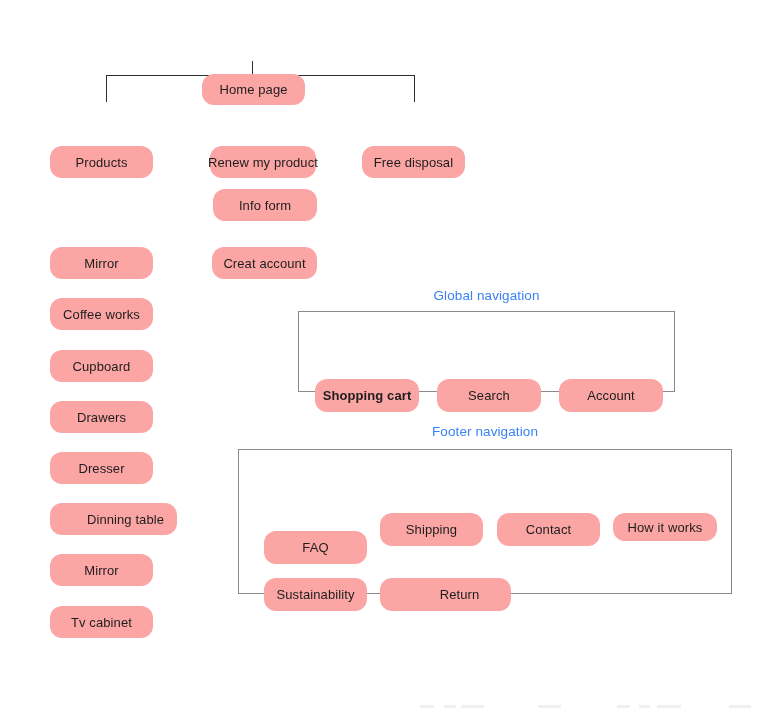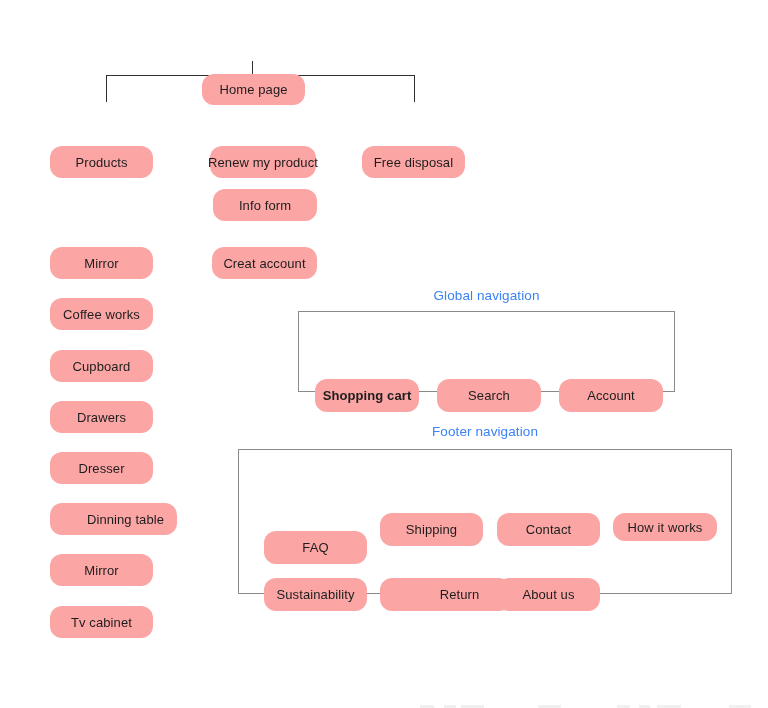--- a/index.html
+++ b/index.html
@@ -89,21 +89,20 @@
   <div class="node" style="left:559px; top:335px; width:104px; height:33px;">Account</div>
 
   <div class="section-title" style="left:238px; top:424px; width:494px;">Footer navigation</div>
   <div class="container-box" style="left:238px; top:449px; width:494px; height:145px;"></div>
   <div class="node" style="left:264px; top:487px; width:103px; height:33px;">FAQ</div>
   <div class="node" style="left:380px; top:469px; width:103px; height:33px;">Shipping</div>
   <div class="node" style="left:497px; top:469px; width:103px; height:33px;">Contact</div>
   <div class="node" style="left:613px; top:469px; width:104px; height:28px;">How it works</div>
   <div class="node" style="left:264px; top:534px; width:103px; height:33px;">Sustainability</div>
   <div class="node" style="left:380px; top:534px; width:103px; height:33px;padding-left:28px;">Return</div>
-  <div class="node" style="left:497px; top:534px; width:103px; height:33px;">About us</div>
 
   <div class="artifact" style="left:420px; width:14px;"></div>
   <div class="artifact" style="left:444px; width:12px;"></div>
   <div class="artifact" style="left:461px; width:23px;"></div>
   <div class="artifact" style="left:538px; width:23px;"></div>
   <div class="artifact" style="left:617px; width:13px;"></div>
   <div class="artifact" style="left:639px; width:11px;"></div>
   <div class="artifact" style="left:657px; width:24px;"></div>
   <div class="artifact" style="left:729px; width:22px;"></div>
 

